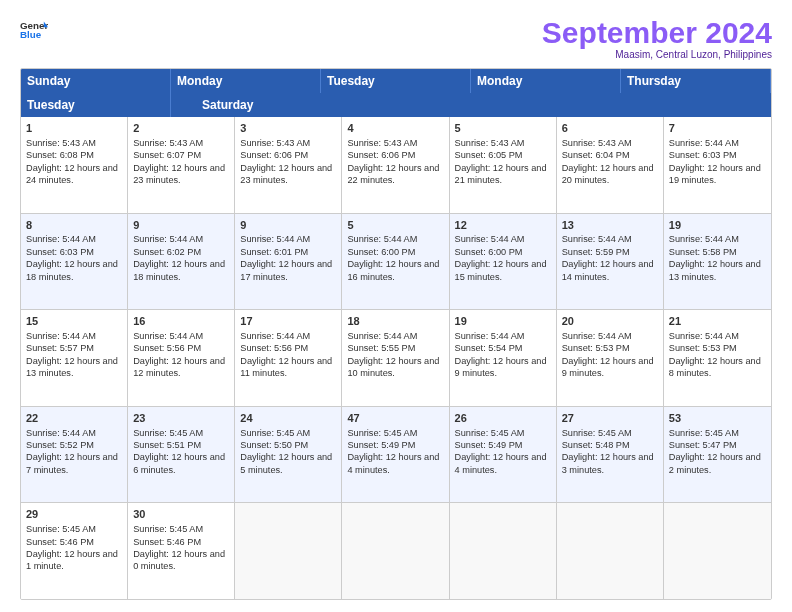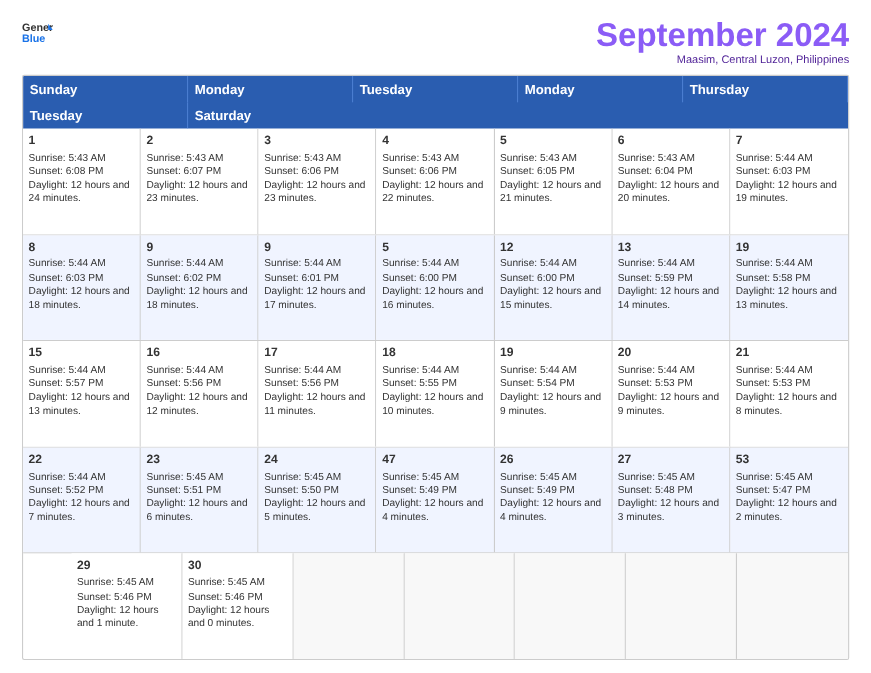--- a/index.html
+++ b/index.html
@@ -60,33 +60,33 @@
       background: #2a5db0;
     }
     .cal-header-cell {
       color: #fff;
       font-size: 12px;
       font-weight: bold;
       padding: 5px 6px;
       text-align: left;
       border-right: 1px solid #4a7dd0;
     }
-    .cal-header-cell:last-child { border-right: none; }
+    .cal-header-cell:last-child { border-right: none; margin-left: 25px; }
     .cal-body {
       flex: 1;
       display: flex;
       flex-direction: column;
     }
     .cal-row {
       display: grid;
       grid-template-columns: repeat(7, 1fr);
       flex: 1;
       border-bottom: 1px solid #ccc;
     }
-    .cal-row:last-child { border-bottom: none; margin-left: 44px; }
+    .cal-row:last-child { border-bottom: none; }
     .cal-cell {
       border-right: 1px solid #ccc;
       padding: 4px 5px 3px 5px;
       font-size: 9.2px;
       color: #333;
       line-height: 1.35;
       vertical-align: top;
       background: #fff;
     }
     .cal-cell:last-child { border-right: none; }

